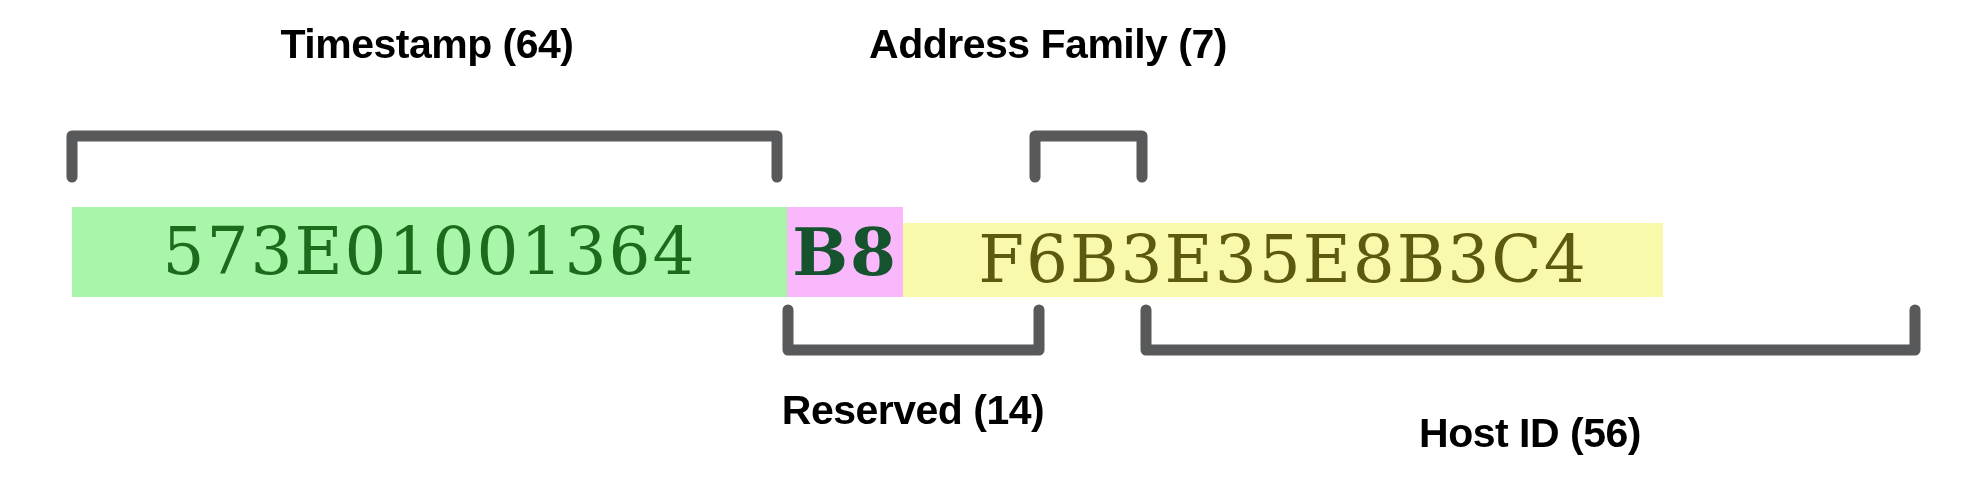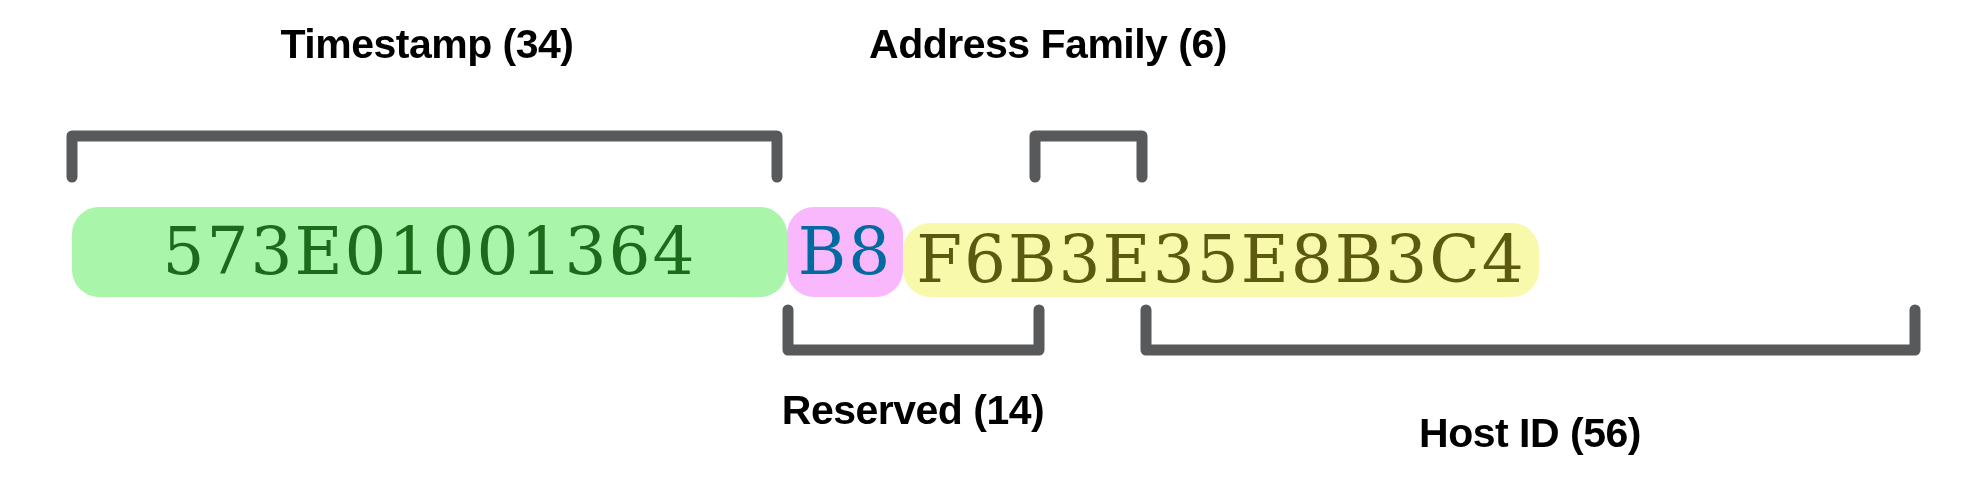--- a/index.html
+++ b/index.html
@@ -46,33 +46,33 @@
     display: flex;
     align-items: center;
     justify-content: center;
     font-family: "DejaVu Serif", "Liberation Serif", serif;
     font-size: 66px;
     line-height: 1;
     letter-spacing: 2px;
     white-space: pre;
     box-sizing: border-box;
     padding: 0 1px;
-    border-radius: 27px;
   }
   .seg-timestamp {
     background: #a9f5a9;
     color: #1c6b1c;
   }
   .seg-reserved {
     background: #fcbcbc;
     color: #651010;
   }
   .seg-addrfamily {
     background: #f9b8fb;
-    color: #0369a1;
+    color: #14532d;
+    font-weight: bold;
   }
   .seg-hostid {
     background: #f9f9ac;
     color: #5c5a10;
   }
 
   
   #bracket-layer {
     position: absolute;
     left: 0;
@@ -87,28 +87,28 @@
     stroke-width: 11;
     stroke-linecap: round;
     stroke-linejoin: round;
   }
 </style>
 </head>
 <body>
 
 <div id="canvas">
 
-  <div class="field-label" style="left:72px; top:24px; width:710px;">Timestamp (34)</div>
+  <div class="field-label" style="left:72px; top:24px; width:710px;">Timestamp (64)</div>
 
-  <div class="field-label" style="left:838px; top:24px; width:420px;">Address Family (6)</div>
+  <div class="field-label" style="left:838px; top:24px; width:420px;">Address Family (7)</div>
 
   <div id="hex-strip">
     <div class="hex-segment seg-timestamp" style="width:715px;">573E01001364</div>
     <div class="hex-segment seg-addrfamily" style="width:116px;">B8</div>
-    <div class="hex-segment seg-hostid" style="width:636px;margin-top:16px;">F6B3E35E8B3C4</div>
+    <div class="hex-segment seg-hostid" style="width:760px;margin-top:16px;">F6B3E35E8B3C4</div>
   </div>
 
   <svg id="bracket-layer" viewBox="0 0 1978 498">
 
     <path class="bracket-path" d="M 72,177 L 72,136 L 777,136 L 777,177"></path>
 
     <path class="bracket-path" d="M 1035,177 L 1035,136 L 1142,136 L 1142,177"></path>
 
     <path class="bracket-path" d="M 788,310 L 788,350 L 1039,350 L 1039,310"></path>
 

